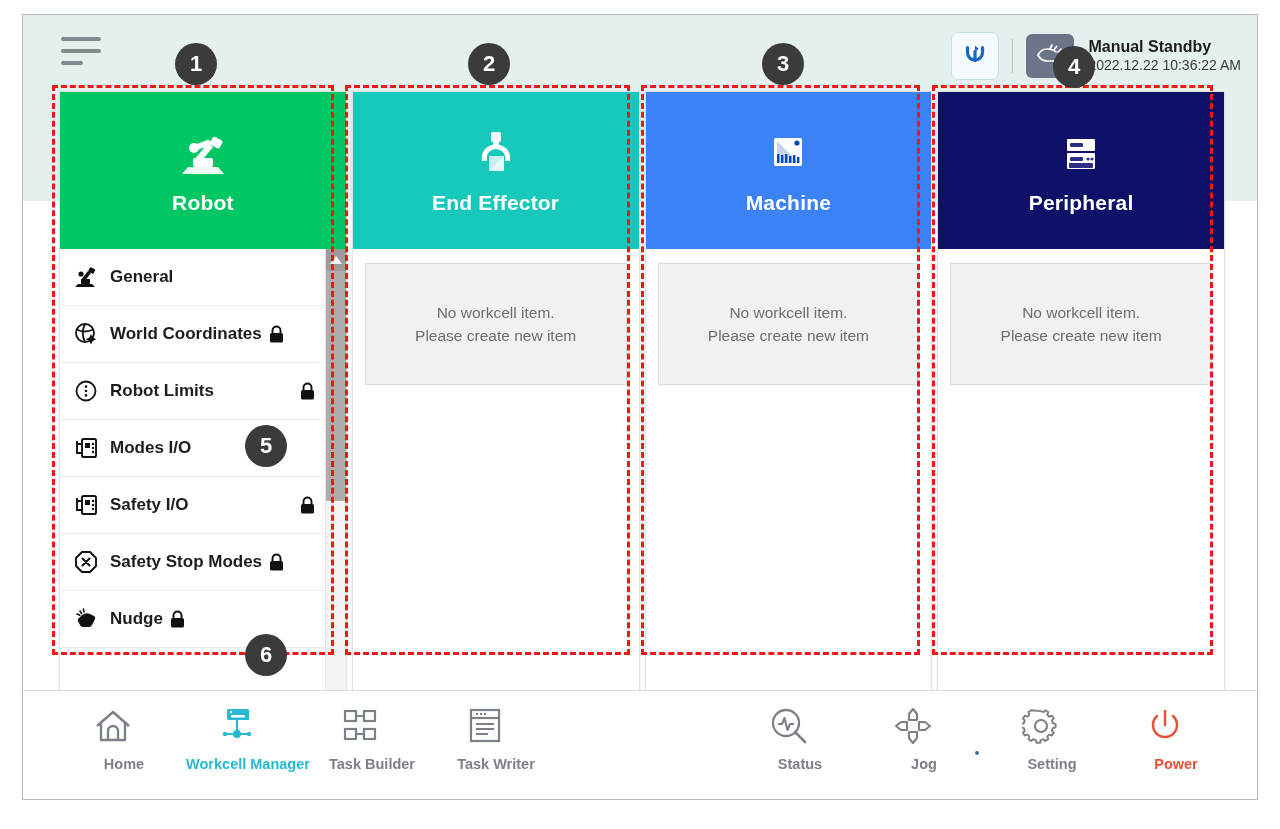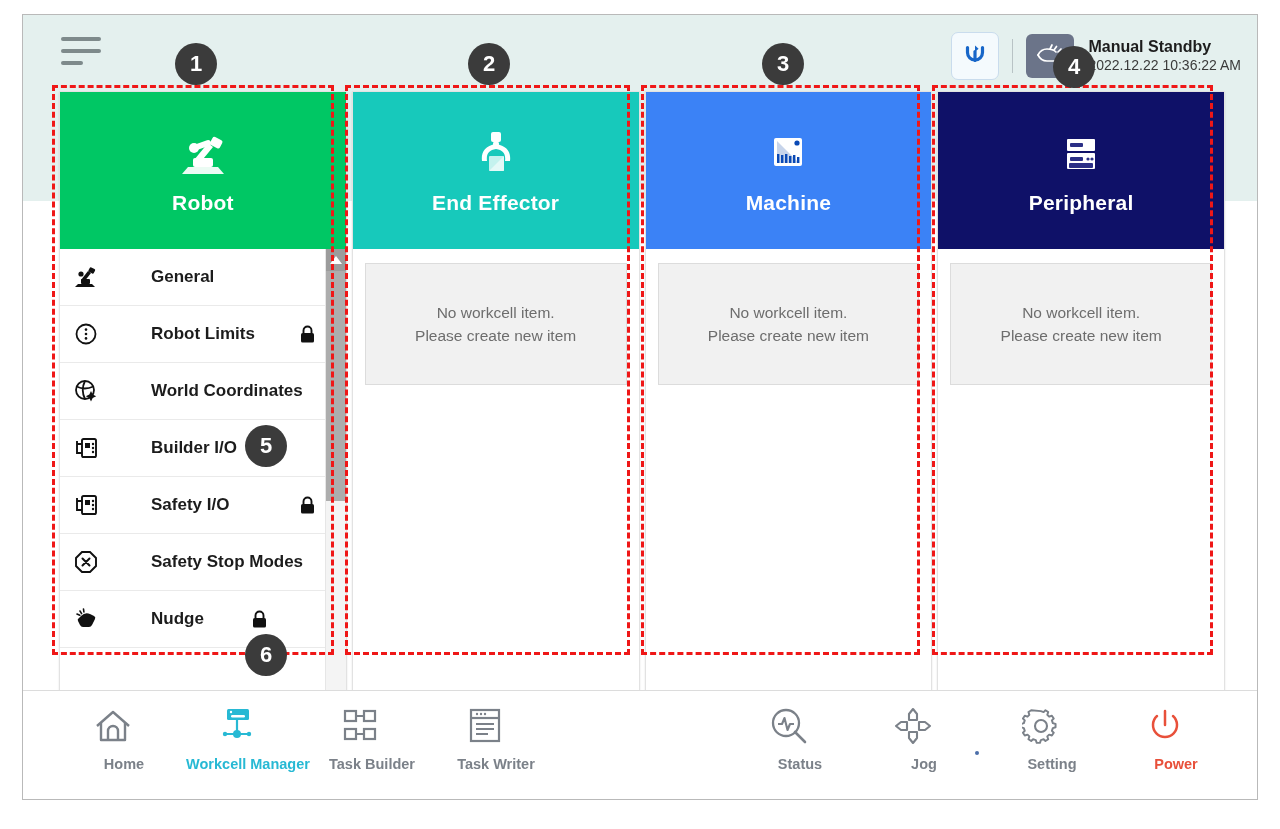--- a/index.html
+++ b/index.html
@@ -167,21 +167,20 @@
     left: 0; top: 0; right: 0; bottom: 0;
   }
   .list-row {
     height: 57px;
     display: flex;
     align-items: center;
     padding: 0 8px 0 12px;
     border-bottom: 1px solid #eaeaea;
     cursor: pointer;
     background: #fff;
-    gap: 41px;
   }
   .list-row .ric {
     width: 28px; height: 28px;
     flex: 0 0 28px;
     margin-right: 10px;
     display: flex; align-items: center; justify-content: center;
   }
   .list-label {
     font-size: 17px;
     font-weight: bold;
@@ -357,65 +356,65 @@
                       <circle cx="8" cy="10" r="2.6"></circle>
                       <rect x="16" y="4" width="6" height="5" rx="1.2" transform="rotate(28 19 6)"></rect>
                     </g>
                   </svg>
                 </span>
                 <span class="list-label">General</span>
               </div>
               <div class="list-row">
                 <span class="ric">
                   <svg width="26" height="26" viewBox="0 0 26 26">
-                    <circle cx="13" cy="13" r="9.5" fill="none" stroke="#111" stroke-width="1.8"></circle>
-                    <circle cx="13" cy="8.6" r="1.3" fill="#111"></circle>
-                    <circle cx="13" cy="13" r="1.3" fill="#111"></circle>
-                    <circle cx="13" cy="17.4" r="1.3" fill="#111"></circle>
-                  </svg>
-                </span>
-                <span class="list-label">Robot Limits</span>
-                <span class="lock">
-                  <svg width="17" height="19" viewBox="0 0 17 19">
-                    <path d="M4.5 8 V5.5 a4 4 0 0 1 8 0 V8" fill="none" stroke="#111" stroke-width="1.9"></path>
-                    <rect x="2" y="8" width="13" height="9.5" rx="1.6" fill="#111"></rect>
-                  </svg>
-                </span>
-              </div>
-              <div class="list-row">
-                <span class="ric">
-                  <svg width="26" height="26" viewBox="0 0 26 26">
                     <g fill="none" stroke="#111" stroke-width="1.8">
                       <circle cx="12" cy="12" r="9"></circle>
                       <path d="M3.6 8.5 q8 4 16.8 0"></path>
                       <path d="M12 3 q-4.5 9 0 18"></path>
                     </g>
                     <path d="M18 13 l1.7 3.5 3.5 1.7 -3.5 1.7 -1.7 3.5 -1.7-3.5 -3.5-1.7 3.5-1.7 z" fill="#111"></path>
                   </svg>
                 </span>
                 <span class="list-label">World Coordinates</span>
                 <span class="lock tight">
+                  <svg width="17" height="19" viewBox="0 0 17 19">
+                    <path d="M4.5 8 V5.5 a4 4 0 0 1 8 0 V8" fill="none" stroke="#111" stroke-width="1.9"></path>
+                    <rect x="2" y="8" width="13" height="9.5" rx="1.6" fill="#111"></rect>
+                  </svg>
+                </span>
+              </div>
+              <div class="list-row">
+                <span class="ric">
+                  <svg width="26" height="26" viewBox="0 0 26 26">
+                    <circle cx="13" cy="13" r="9.5" fill="none" stroke="#111" stroke-width="1.8"></circle>
+                    <circle cx="13" cy="8.6" r="1.3" fill="#111"></circle>
+                    <circle cx="13" cy="13" r="1.3" fill="#111"></circle>
+                    <circle cx="13" cy="17.4" r="1.3" fill="#111"></circle>
+                  </svg>
+                </span>
+                <span class="list-label">Robot Limits</span>
+                <span class="lock">
                   <svg width="17" height="19" viewBox="0 0 17 19">
                     <path d="M4.5 8 V5.5 a4 4 0 0 1 8 0 V8" fill="none" stroke="#111" stroke-width="1.9"></path>
                     <rect x="2" y="8" width="13" height="9.5" rx="1.6" fill="#111"></rect>
                   </svg>
                 </span>
               </div>
               <div class="list-row">
                 <span class="ric">
                   <svg width="26" height="26" viewBox="0 0 26 26">
                     <rect x="9" y="4" width="14" height="18" rx="1.6" fill="none" stroke="#111" stroke-width="1.9"></rect>
                     <rect x="12" y="8" width="5" height="5" fill="#111"></rect>
                     <circle cx="20" cy="9" r="1.2" fill="#111"></circle>
                     <circle cx="20" cy="13" r="1.2" fill="#111"></circle>
                     <circle cx="20" cy="17" r="1.2" fill="#111"></circle>
                     <path d="M9 9 H4 M4 6 V18 H9" fill="none" stroke="#111" stroke-width="1.9"></path>
                   </svg>
                 </span>
-                <span class="list-label">Builder I/O</span>
+                <span class="list-label">Modes I/O</span>
               </div>
               <div class="list-row">
                 <span class="ric">
                   <svg width="26" height="26" viewBox="0 0 26 26">
                     <rect x="9" y="4" width="14" height="18" rx="1.6" fill="none" stroke="#111" stroke-width="1.9"></rect>
                     <rect x="12" y="8" width="5" height="5" fill="#111"></rect>
                     <circle cx="20" cy="9" r="1.2" fill="#111"></circle>
                     <circle cx="20" cy="13" r="1.2" fill="#111"></circle>
                     <circle cx="20" cy="17" r="1.2" fill="#111"></circle>
                     <path d="M9 9 H4 M4 6 V18 H9" fill="none" stroke="#111" stroke-width="1.9"></path>

